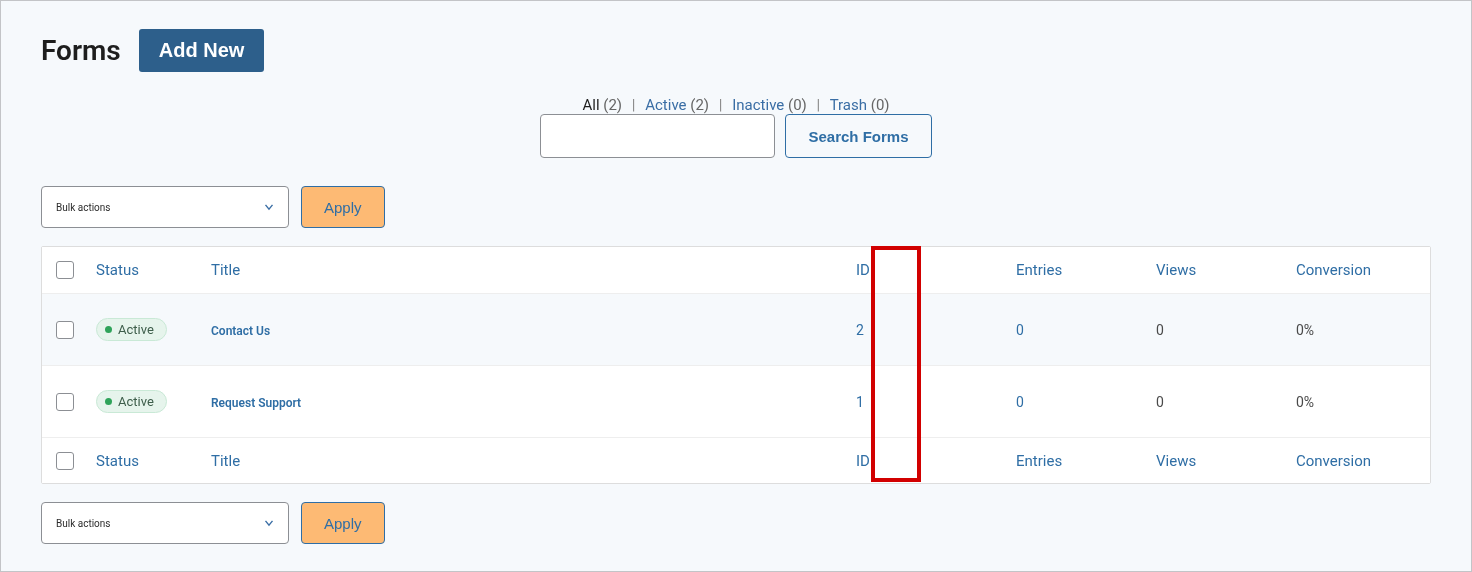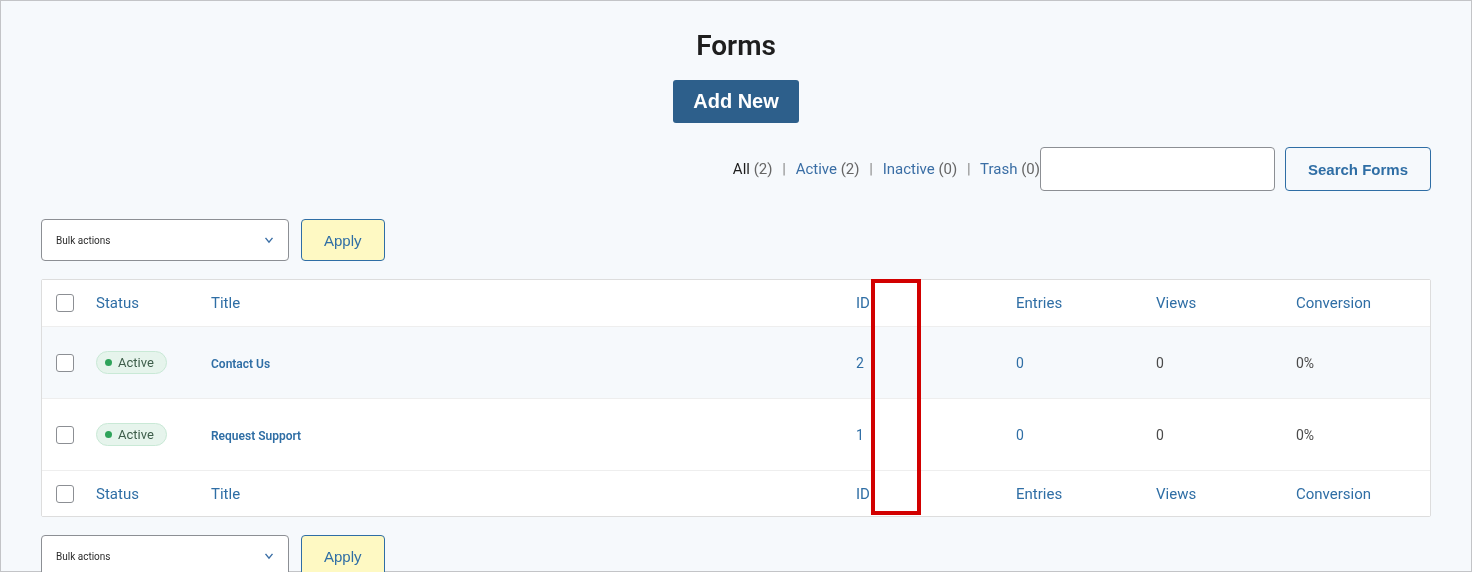--- a/index.html
+++ b/index.html
@@ -15,21 +15,20 @@
     background: #f6f9fc;
     padding: 28px 40px 40px 40px;
     width: 1472px;
     height: 572px;
   }
   .header {
     display: flex;
     align-items: center;
     gap: 18px;
     margin-bottom: 24px;
-    flex-direction: column;
   }
   .page-title {
     font-size: 28px;
     font-weight: 600;
     color: #1e1e1e;
   }
   .add-new-btn {
     background: #2d5f8b;
     color: #fff;
     border: none;
@@ -37,20 +36,21 @@
     font-size: 20px;
     font-weight: 600;
     border-radius: 3px;
     cursor: pointer;
   }
   .topbar {
     display: flex;
     justify-content: flex-end;
     align-items: center;
     margin-bottom: 28px;
+    flex-direction: column;
   }
   .views {
     font-size: 15px;
     color: #3e3e3e;
   }
   .views .view { color: #3a6ea5; cursor:pointer; }
   .views .view.current { color: #1e1e1e; font-weight:400; }
   .views .count { color: #666; }
   .views .sep { color: #888; margin: 0 6px; }
   .search-area { display:flex; gap: 10px; }
@@ -94,21 +94,21 @@
     position:absolute;
     right: 12px;
     top: 50%;
     transform: translateY(-50%);
     width: 14px; height: 14px;
   }
   .apply-btn {
     height: 42px;
     padding: 0 22px;
     border: 1px solid #2f6ea5;
-    background: #fef9c3;
+    background: #fdba74;
     color: #2f6ea5;
     font-size: 15px;
     font-weight: 500;
     border-radius: 4px;
     cursor:pointer;
   }
   .table {
     border: 1px solid #ddd;
     border-radius: 2px;
     background: #fff;

